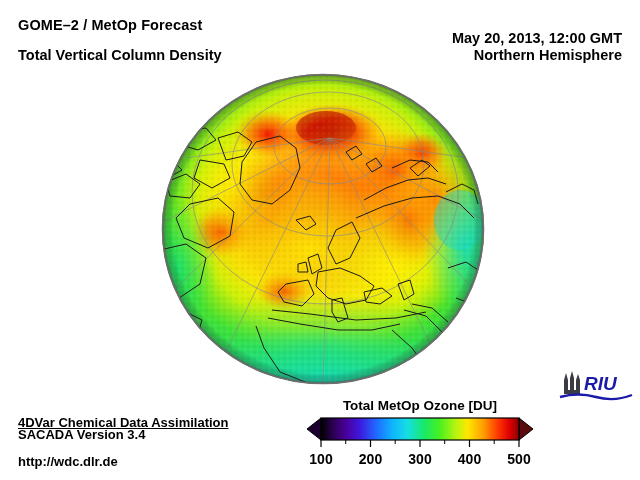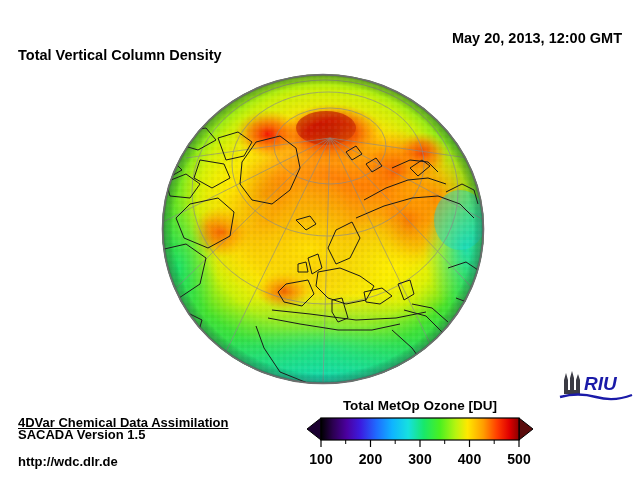--- a/index.html
+++ b/index.html
@@ -33,22 +33,24 @@
 
   
   .riu{position:absolute;left:558px;top:368px;width:76px;height:34px;}
   .dlr{position:absolute;left:566px;top:408px;width:68px;height:62px;}
 </style>
 </head>
 <body>
 
 <div class="page">
 
+  <div class="hdr-left-1">GOME–2 / MetOp Forecast</div>
   <div class="hdr-right-1">May 20, 2013, 12:00 GMT</div>
   <div class="hdr-left-2">Total Vertical Column Density</div>
+  <div class="hdr-right-2">Northern Hemisphere</div>
 
   <div class="globe-wrap">
     <svg class="globe-svg" viewBox="0 0 326 314">
       <defs>
         <clipPath id="diskClip">
             <ellipse cx="163" cy="157" rx="161" ry="155"></ellipse>
           </clipPath>
 
         <radialGradient id="base" cx="50%" cy="44%" r="78%">
           <stop offset="0%" stop-color="#ff2d10"></stop>
@@ -206,21 +208,21 @@
           <path d="M288 196 L306 190 L318 198"></path>
         </g>
 
         <ellipse cx="163" cy="157" rx="161" ry="155" fill="url(#limb)"></ellipse>
         <ellipse cx="163" cy="157" rx="160.5" ry="154.5" fill="none" stroke="#6e6e6e" stroke-width="1.6"></ellipse>
       </g>
     </svg>
   </div>
 
   <div class="foot foot-1">4DVar Chemical Data Assimilation</div>
-  <div class="foot foot-2">SACADA Version 1.5</div>
+  <div class="foot foot-2">SACADA Version 3.4</div>
   <div class="foot foot-3">http://wdc.dlr.de</div>
 
   <div class="cb-block">
     <div class="cb-title">Total MetOp Ozone [DU]</div>
     <svg class="cb-svg" width="230" height="56" viewBox="0 0 230 56">
       <defs>
         <linearGradient id="cbgrad" x1="0" y1="0" x2="1" y2="0">
           <stop offset="0%" stop-color="#000000"></stop>
           <stop offset="6%" stop-color="#2b0050"></stop>
           <stop offset="13%" stop-color="#4b00a0"></stop>

